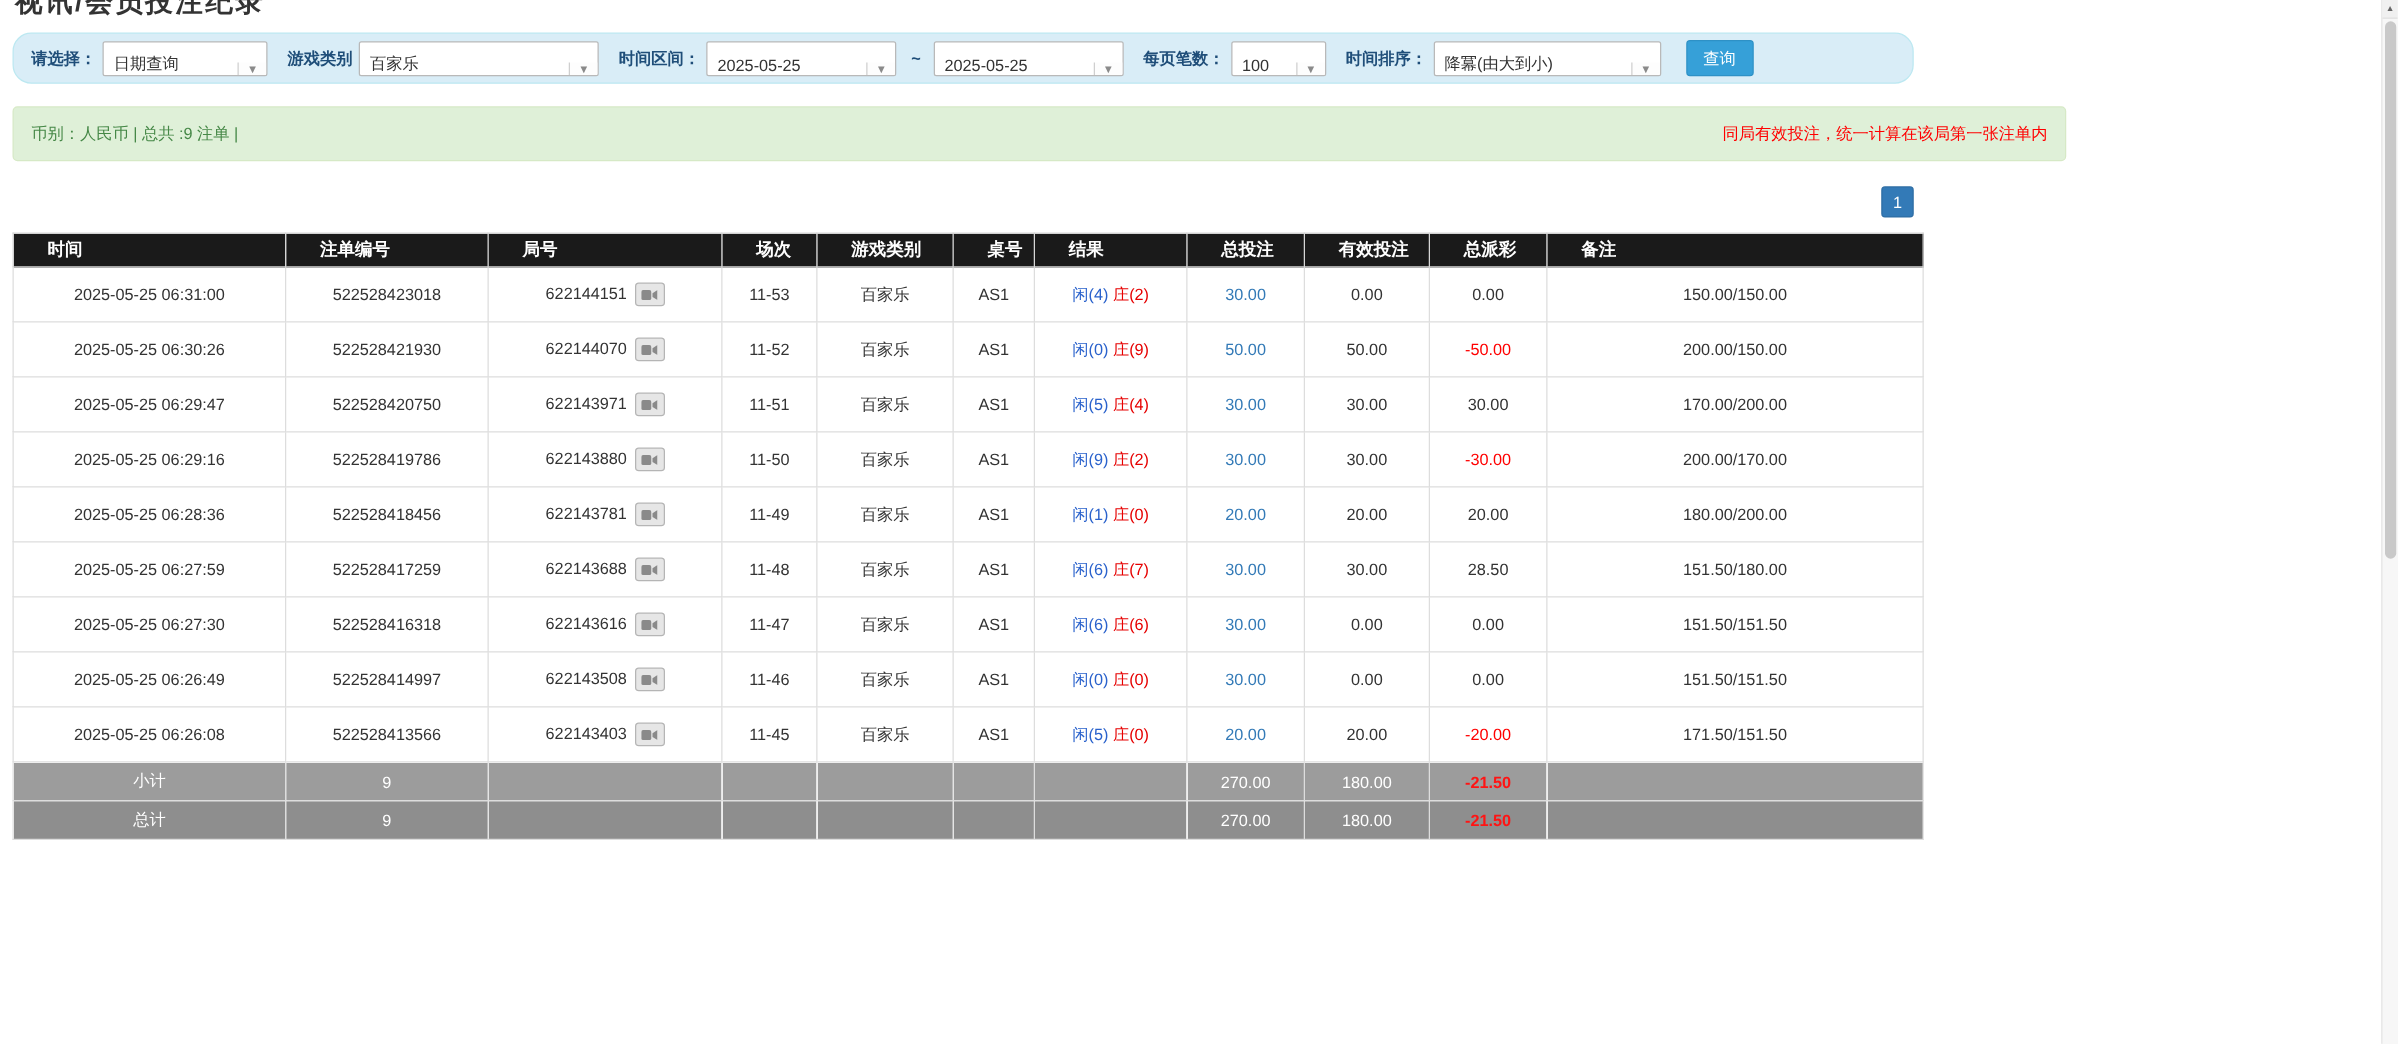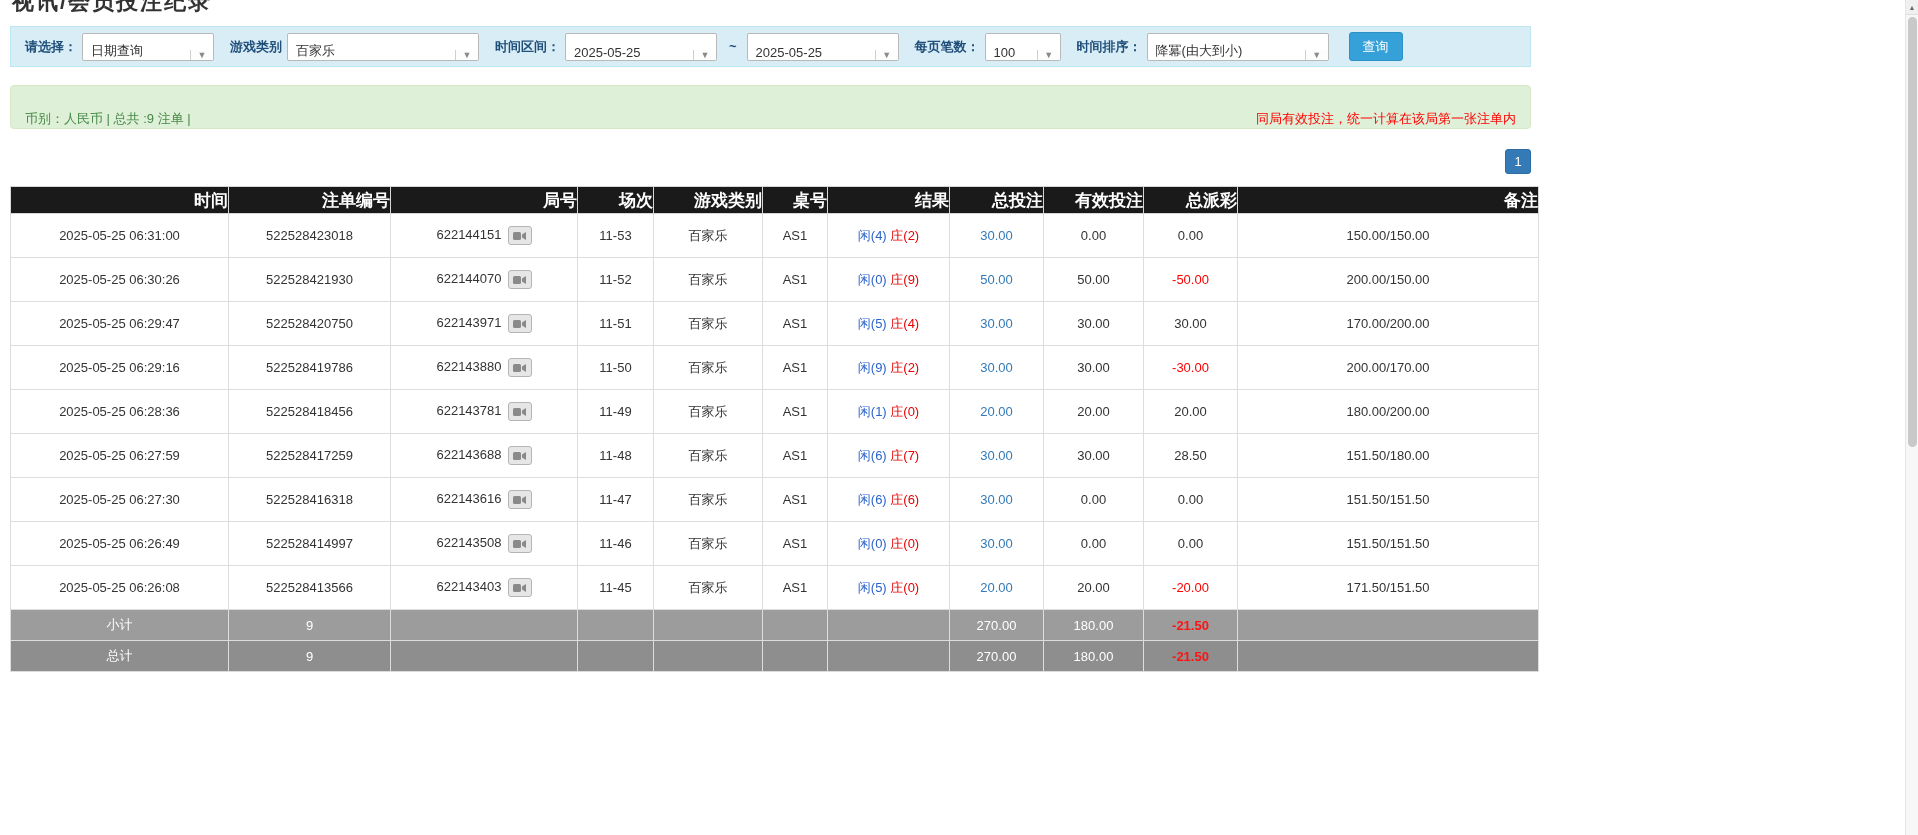--- a/index.html
+++ b/index.html
@@ -11,21 +11,21 @@
   .content { padding: 0 10px; position: relative; }
 
   .page-title {
     font-size: 22px; font-weight: bold; color: #333;
     margin: -13px 0 0 2px; letter-spacing: 2px; white-space: nowrap;
   }
 
   
   .filter-bar {
     margin-top: 9px; width: 1521px; height: 41px;
-    background: #d9edf7; border: 1px solid #bce8f1; border-radius: 0;
+    background: #d9edf7; border: 1px solid #bce8f1; border-radius: 15px;
     display: flex; align-items: center; padding: 0 14px;
   }
   .flabel { font-size: 13px; font-weight: bold; color: #1f4e79; margin-right: 5px; white-space: nowrap; }
   .combo {
     display: inline-flex; align-items: flex-end; height: 28px;
     background: #fff; border: 1px solid #b9b9b9; border-radius: 2px;
     margin-right: 16px; overflow: hidden;
   }
   .combo-text { font-size: 13px; color: #333; padding: 0 8px; display: flex; align-items: center; flex: 1; white-space: nowrap; }
   .combo-arrow {
@@ -36,39 +36,39 @@
   .tilde { font-size: 13px; font-weight: bold; color: #1f4e79; margin: 0 10px 0 -4px; }
   .w130 { width: 132px; } .w190 { width: 192px; } .w150 { width: 152px; } .w95 { width: 76px; } .w180 { width: 182px; }
   .search-btn {
     height: 29px; padding: 0 13px; margin-left: 4px;
     background: #36a0d8; color: #fff; font-size: 13px;
     border: 1px solid #2e91c6; border-radius: 3px; cursor: pointer;
   }
 
   
   .summary-bar {
-    margin-top: 18px; width: 1521px; height: 44px;
+    margin-top: 18px; width: 1643px; height: 44px;
     background: #dff0d8; border: 1px solid #d6e9c6; border-radius: 4px;
-    display: flex; align-items: flex-end; justify-content: space-between; padding: 0 14px;
+    display: flex; align-items: center; justify-content: space-between; padding: 0 14px;
   }
   .summary-left { font-size: 13px; color: #468847; }
   .summary-right { font-size: 13px; color: #f00; }
 
   
   .pagination { width: 1521px; margin-top: 20px; display: flex; justify-content: flex-end; }
   .page-btn {
     min-width: 26px; height: 25px; background: #337ab7; color: #fff;
     border: 1px solid #2e6da4; border-radius: 3px; font-size: 13px; cursor: pointer;
   }
 
   
   table { width: 1528px; margin-top: 12px; border-collapse: collapse; table-layout: fixed; }
   th {
-    background: #1a1a1a; color: #fff; font-weight: bold; font-size: 17px;
-    height: 27px; border: 1px solid #d6d6d6; text-align: right; padding-left: 27px;
+    background: #1a1a1a; color: #fff; font-weight: bold; font-size: 14px;
+    height: 27px; border: 1px solid #d6d6d6; text-align: left; padding-left: 27px;
   }
   td {
     border: 1px solid #ddd; height: 44px; text-align: center;
     font-size: 13px; color: #333; background: #fff; overflow: hidden; white-space: nowrap;
   }
   tfoot td { background: #9c9c9c; color: #fff; height: 31px; }
   tfoot tr.total-row td { background: #8e8e8e; }
   .neg { color: #ff0000; }
   tfoot .neg { color: #ff1414; font-weight: bold; }
   .player { color: #2a62cc; }

